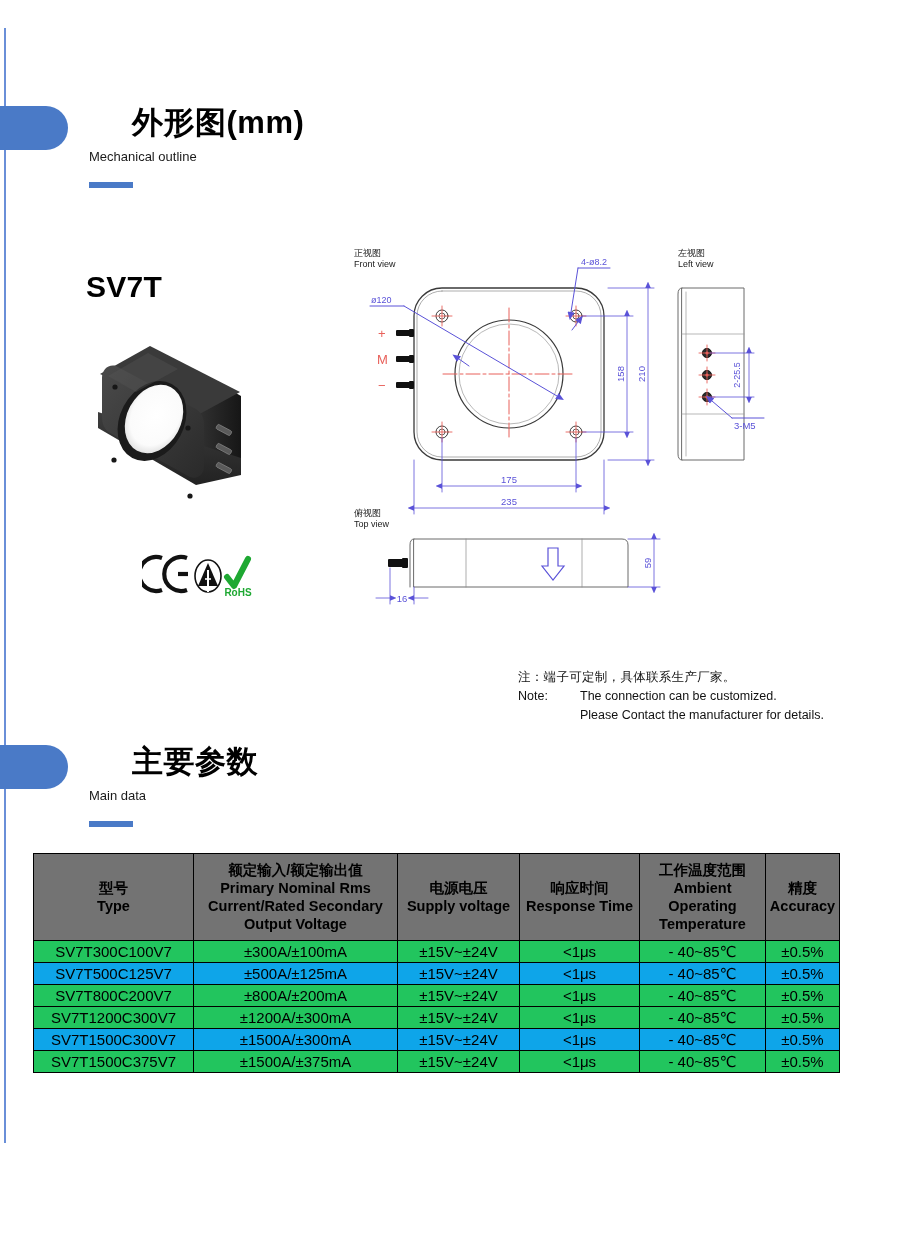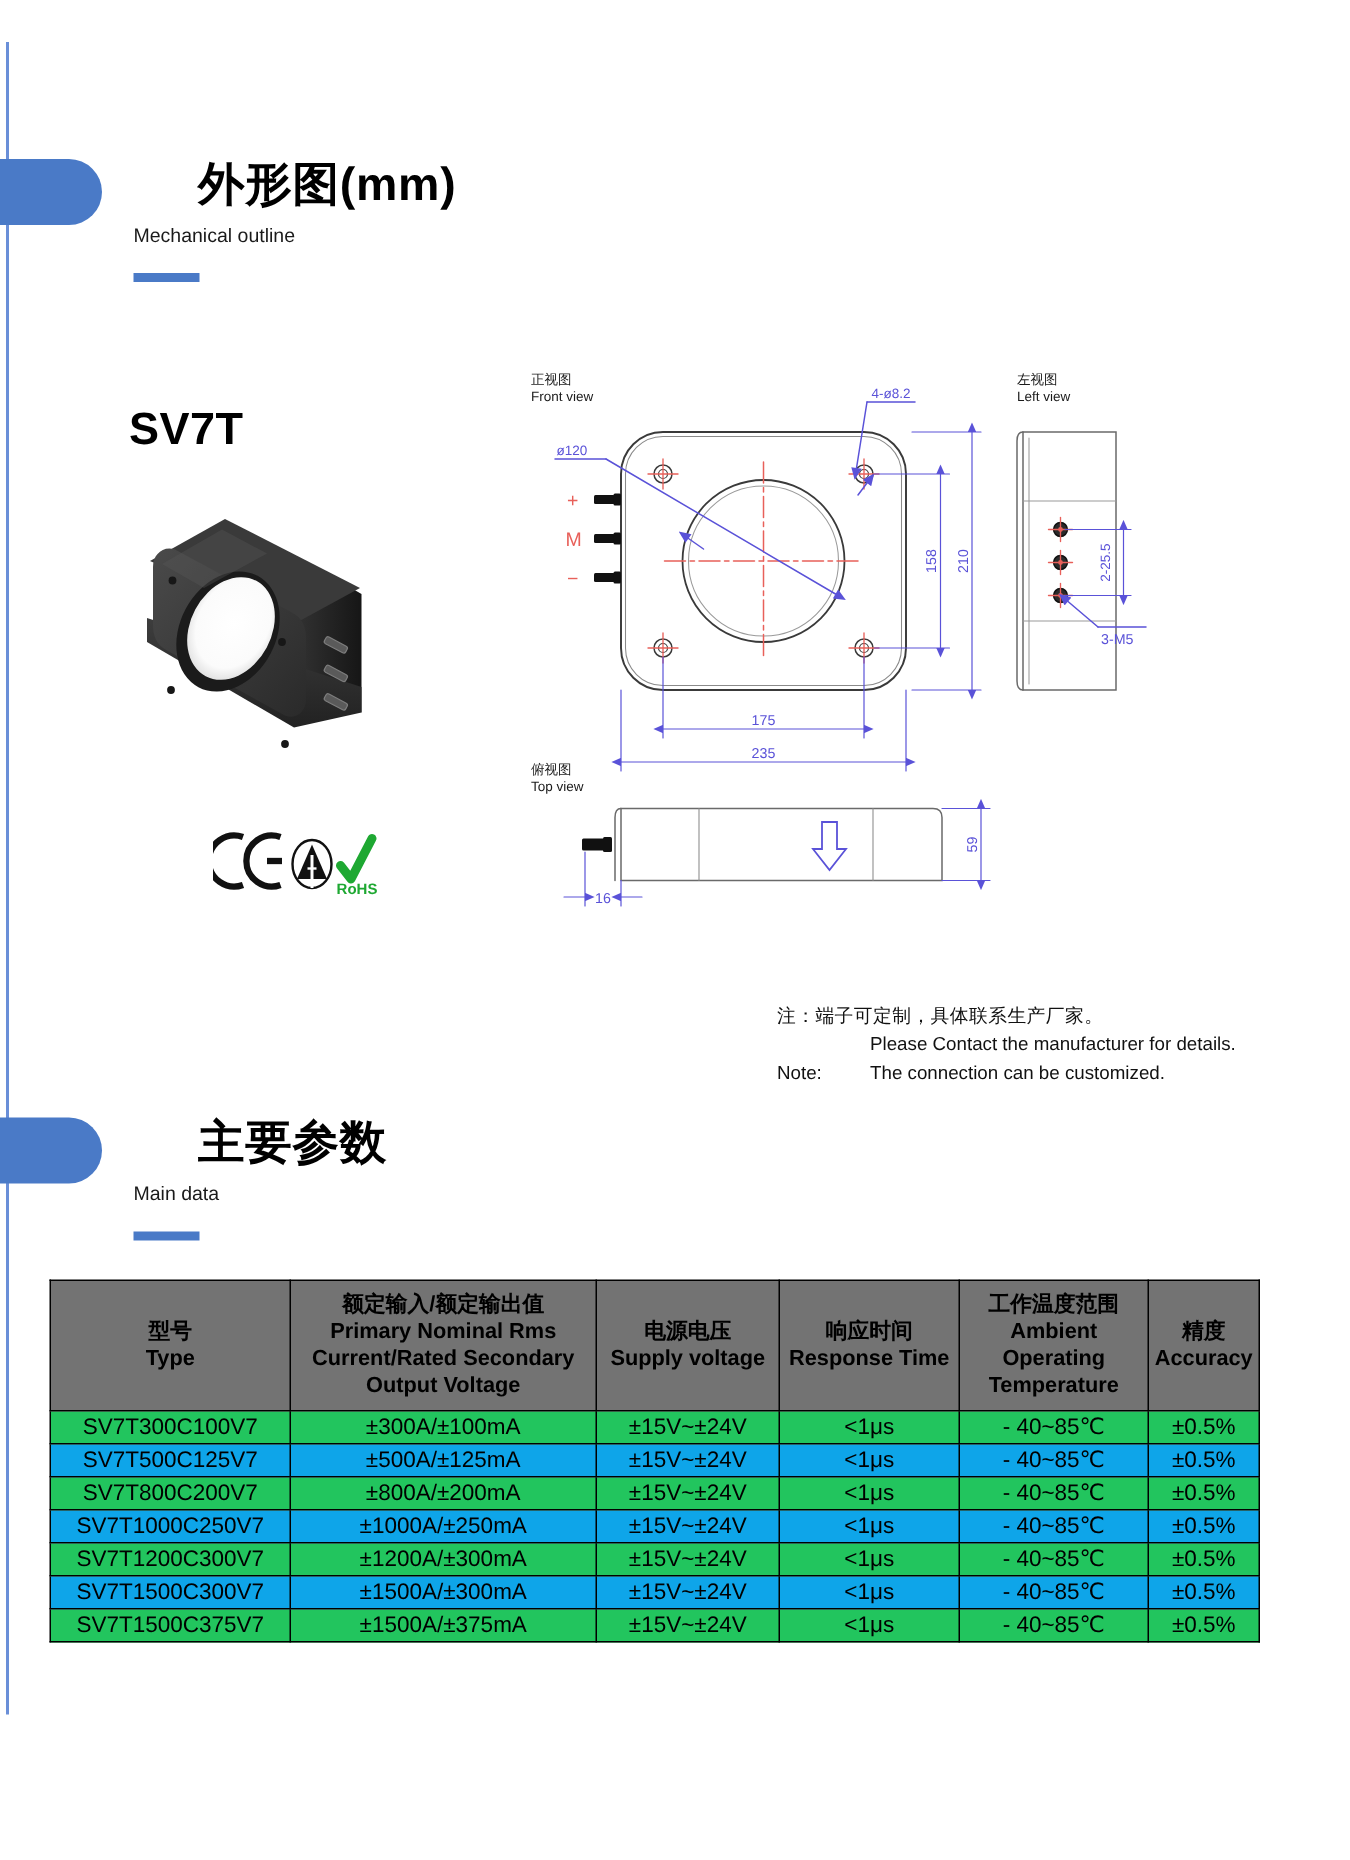--- a/index.html
+++ b/index.html
@@ -451,26 +451,26 @@
     <span>Top view</span>
   </div>
 </div>
 
 <div class="note-block">
   <div class="note-row note-cjk">
     <span>注：</span>
     <span>端子可定制，具体联系生产厂家。</span>
   </div>
   <div class="note-row">
+    <span class="note-key">Note:</span>
+    <span>The connection can be customized.</span>
+  </div>
+  <div class="note-row">
     <span class="note-key"></span>
     <span>Please Contact the manufacturer for details.</span>
-  </div>
-  <div class="note-row">
-    <span class="note-key">Note:</span>
-    <span>The connection can be customized.</span>
   </div>
 </div>
 
 <div class="section" style="top:745px;">
   <div class="sec-pill"></div>
   <div class="sec-title">主要参数</div>
   <div class="sec-sub">Main data</div>
   <div class="sec-underline"></div>
 </div>
 
@@ -529,28 +529,20 @@
         <td>±0.5%</td>
       </tr>
       <tr>
         <td>SV7T800C200V7</td>
         <td>±800A/±200mA</td>
         <td>±15V~±24V</td>
         <td>&lt;1μs</td>
         <td>- 40~85℃</td>
         <td>±0.5%</td>
       </tr>
-      <tr class="alt">
-        <td>SV7T1000C250V7</td>
-        <td>±1000A/±250mA</td>
-        <td>±15V~±24V</td>
-        <td>&lt;1μs</td>
-        <td>- 40~85℃</td>
-        <td>±0.5%</td>
-      </tr>
       <tr>
         <td>SV7T1200C300V7</td>
         <td>±1200A/±300mA</td>
         <td>±15V~±24V</td>
         <td>&lt;1μs</td>
         <td>- 40~85℃</td>
         <td>±0.5%</td>
       </tr>
       <tr class="alt">
         <td>SV7T1500C300V7</td>

